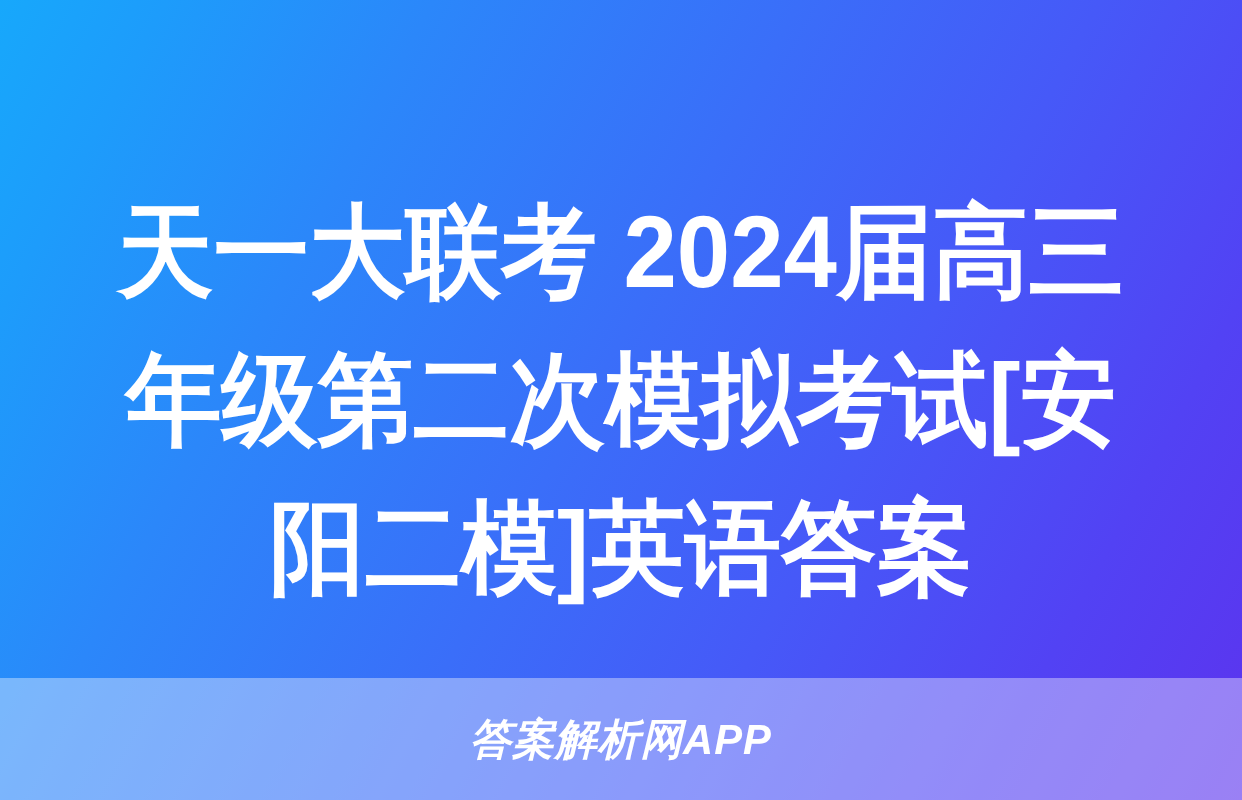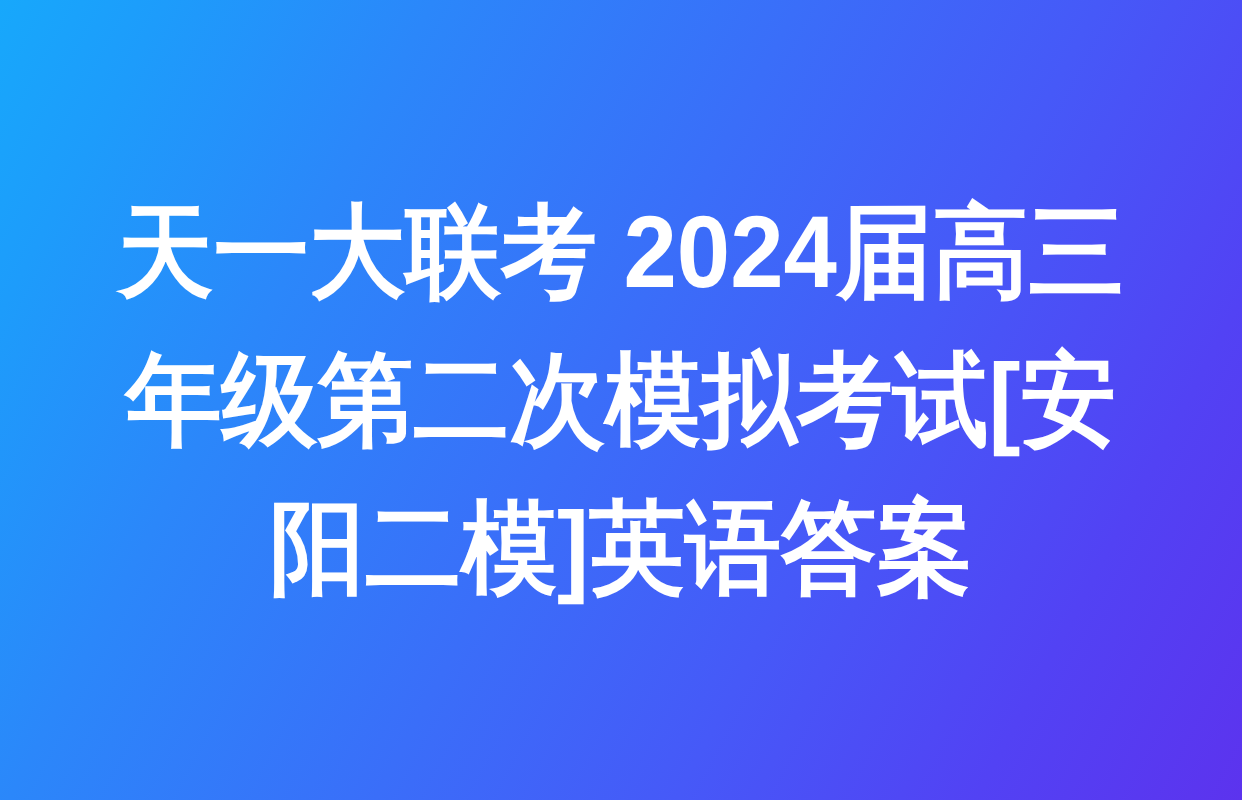--- a/index.html
+++ b/index.html
@@ -88,14 +88,17 @@
 <body>
 
 <div id="poster">
 
   <div id="title-block">
     <span class="title-line">天一大联考 2024届高三</span>
     <span class="title-line">年级第二次模拟考试[安</span>
     <span class="title-line">阳二模]英语答案</span>
   </div>
 
+  <div id="watermark-band">
+    <span id="watermark-text">答案解析网APP</span>
+  </div>
 
 </div>
 
 </body></html>

